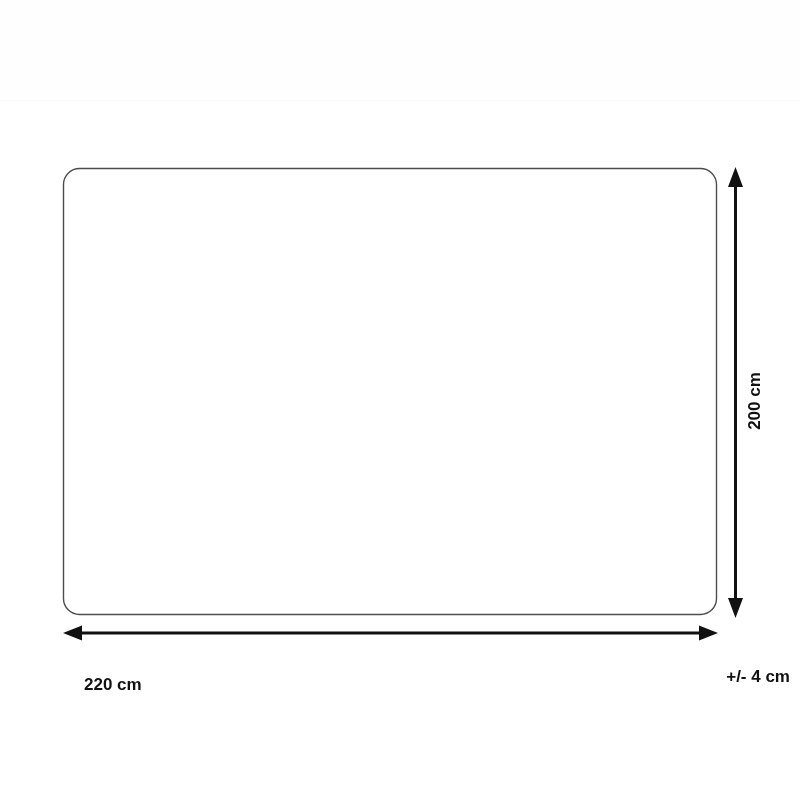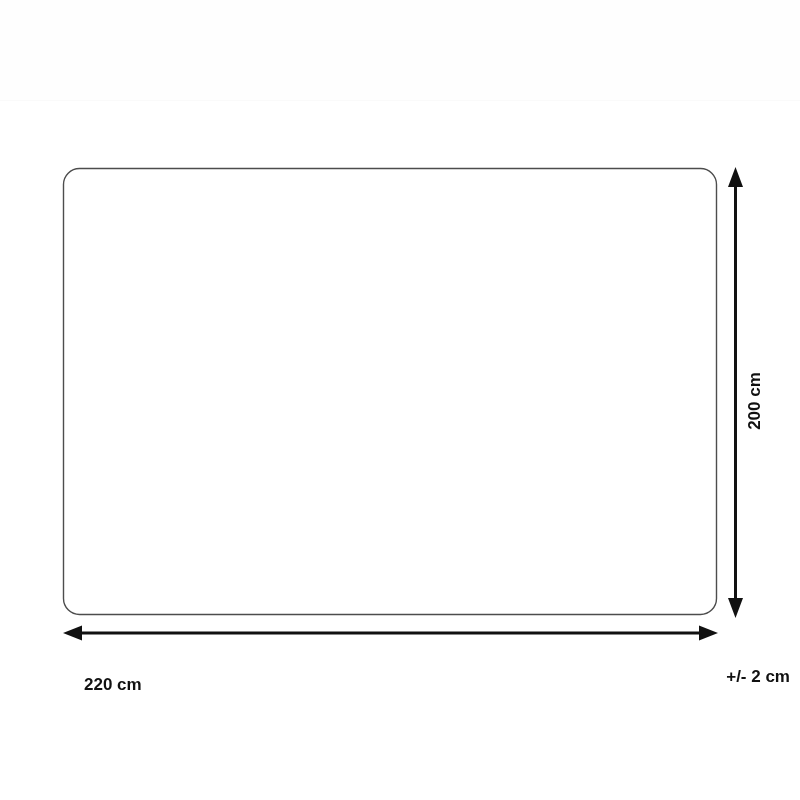--- a/index.html
+++ b/index.html
@@ -77,15 +77,15 @@
       <line x1="735.5" y1="182" x2="735.5" y2="603" stroke-width="3" stroke="#111111"></line>
       <polygon points="735.5,167 728,187 743,187" fill="#111111"></polygon>
       <polygon points="735.5,618 728,598 743,598" fill="#111111"></polygon>
     </g>
   </svg>
 
   <div class="dim-label width-label">220 cm</div>
 
   <div class="dim-label height-label">200 cm</div>
 
-  <div class="dim-label tolerance-label">+/- 2 cm</div>
+  <div class="dim-label tolerance-label">+/- 4 cm</div>
 
 </div>
 
 </body></html>

